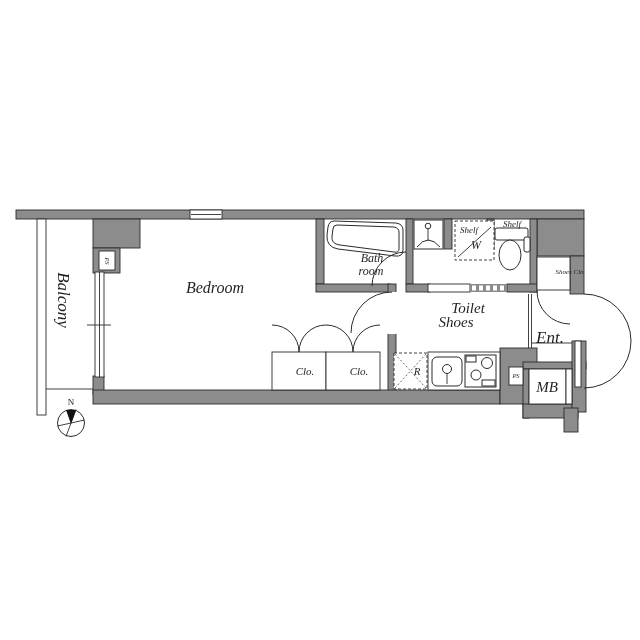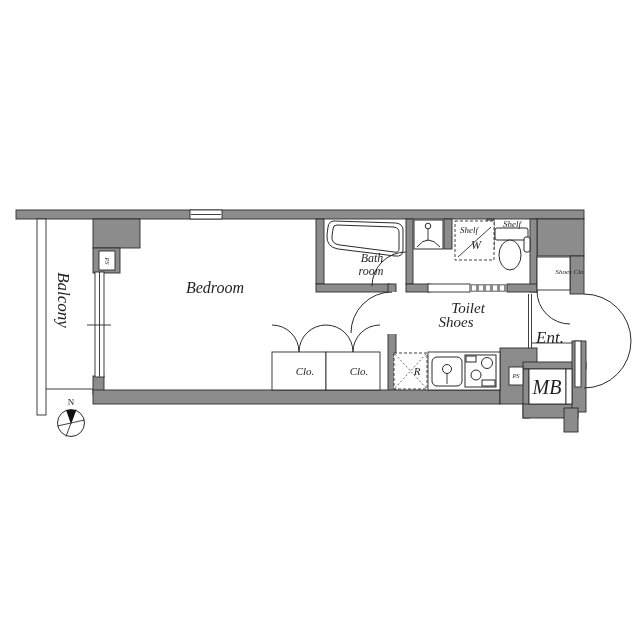--- a/index.html
+++ b/index.html
@@ -1,21 +1,21 @@
 <!DOCTYPE html>
 <html style="--wall: #8c8c8c; --line: #2b2b2b; --floor: #ffffff;"><head>
 <meta charset="utf-8">
 <style>
   html,body{margin:0;padding:0;background:#fff;}
   .stage{position:relative;width:640px;height:640px;background:#fff;overflow:hidden;
          font-family:"Liberation Serif",serif;font-style:italic;color:#1f1f1f;}
   .stage svg{position:absolute;left:0;top:0;}
   .lbl{position:absolute;transform:translate(-50%,-50%);white-space:nowrap;line-height:1;z-index:5;}
   .rot{transform:translate(-50%,-50%) rotate(90deg);}
-  .f20{font-size:16px;} .f17{font-size:17px;} .f15{font-size:15px;} .f14{font-size:20px;font-style:italic;}
+  .f20{font-size:16px;} .f17{font-size:17px;} .f15{font-size:15px;} .f14{font-size:15px;font-style:italic;}
   .f13{font-size:11px;margin-left:6px;} .f12{font-size:12px;} .f9{font-size:9px;} .f7{font-size:7px;margin-left:16px;} .f6{font-size:6.5px;}
   .upright{font-style:normal;}
   .wall{fill:var(--wall,#8c8c8c);stroke:var(--line,#2b2b2b);stroke-width:0.9;}
   .white{fill:#fff;stroke:var(--line,#2b2b2b);stroke-width:0.9;}
   .whitens{fill:#fff;stroke:none;}
   .ln{stroke:var(--line,#2b2b2b);stroke-width:0.9;fill:none;}
   .arc{stroke:var(--line,#2b2b2b);stroke-width:1;fill:none;}
   .dashbox{fill:#fff;stroke:var(--line,#2b2b2b);stroke-width:0.9;stroke-dasharray:3 2;}
   .dashln{stroke:var(--line,#2b2b2b);stroke-width:0.7;fill:none;stroke-dasharray:2 2;}
   .fix{fill:#fff;stroke:var(--line,#2b2b2b);stroke-width:1;}

